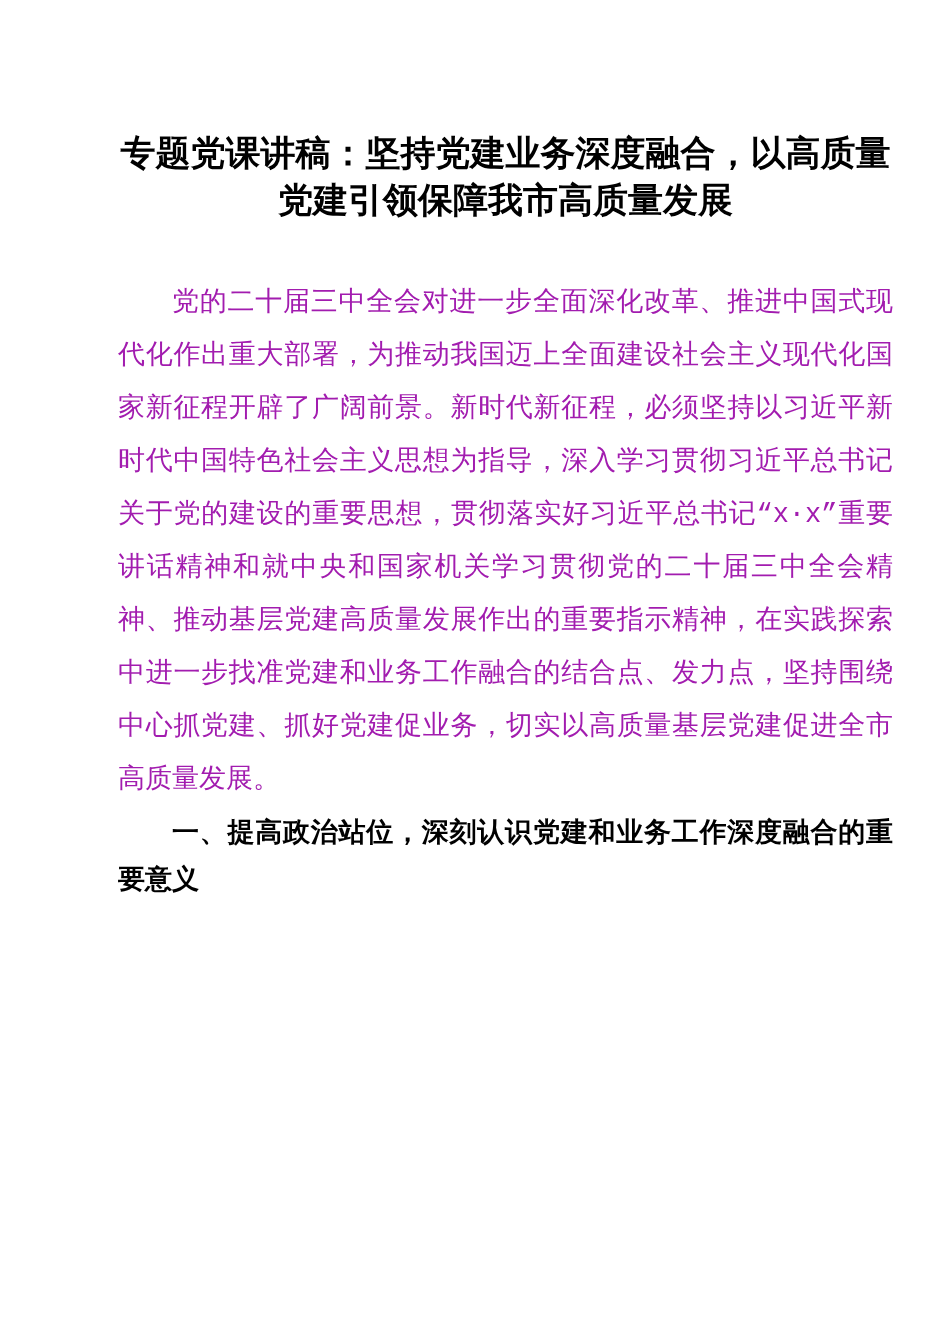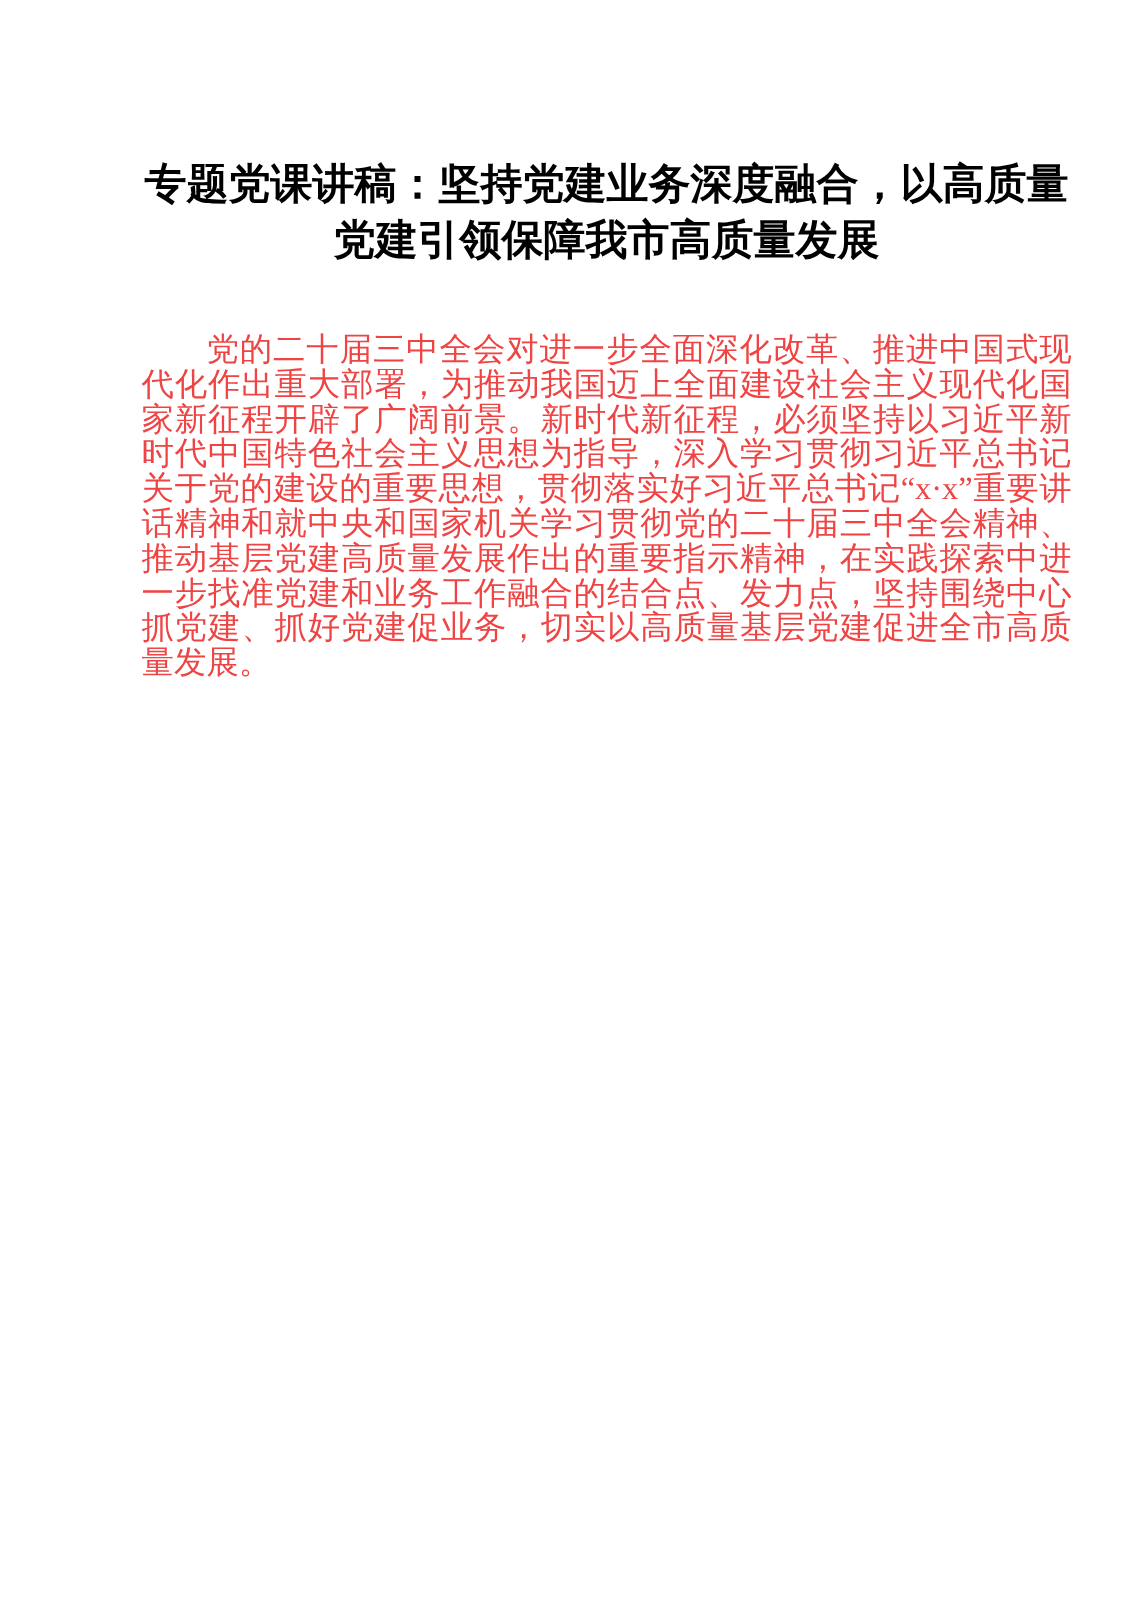--- a/index.html
+++ b/index.html
@@ -20,27 +20,27 @@
   .doc-title {
     font-family: "Liberation Serif", "DejaVu Serif", serif;
     font-size: 35px;
     line-height: 47px;
     font-weight: bold;
     text-align: center;
     margin: 0 0 53px 0;
     color: #000000;
   }
   .body-para {
-    font-family: Liberation Serif, serif;
+    font-family: Liberation Mono, monospace;
     font-size: 27px;
-    line-height: 29px;
+    line-height: 53px;
     text-align: justify;
     text-indent: 2em;
     margin: 0;
-    color: #ef4444;
+    color: #a21caf;
     word-break: normal;
     overflow-wrap: break-word;
   }
   .section-heading {
     font-family: "Liberation Sans", "DejaVu Sans", sans-serif;
     font-size: 27px;
     line-height: 47px;
     font-weight: bold;
     text-align: justify;
     text-indent: 2em;
@@ -49,14 +49,15 @@
   }
 </style>
 </head>
 <body>
 
 <div class="page">
   <h1 class="doc-title">专题党课讲稿：坚持党建业务深度融合，以高质量党建引领保障我市高质量发展</h1>
 
   <p class="body-para">党的二十届三中全会对进一步全面深化改革、推进中国式现代化作出重大部署，为推动我国迈上全面建设社会主义现代化国家新征程开辟了广阔前景。新时代新征程，必须坚持以习近平新时代中国特色社会主义思想为指导，深入学习贯彻习近平总书记关于党的建设的重要思想，贯彻落实好习近平总书记“x·x”重要讲话精神和就中央和国家机关学习贯彻党的二十届三中全会精神、推动基层党建高质量发展作出的重要指示精神，在实践探索中进一步找准党建和业务工作融合的结合点、发力点，坚持围绕中心抓党建、抓好党建促业务，切实以高质量基层党建促进全市高质量发展。</p>
 
+  <h2 class="section-heading">一、提高政治站位，深刻认识党建和业务工作深度融合的重要意义</h2>
 
 </div>
 
 </body></html>

